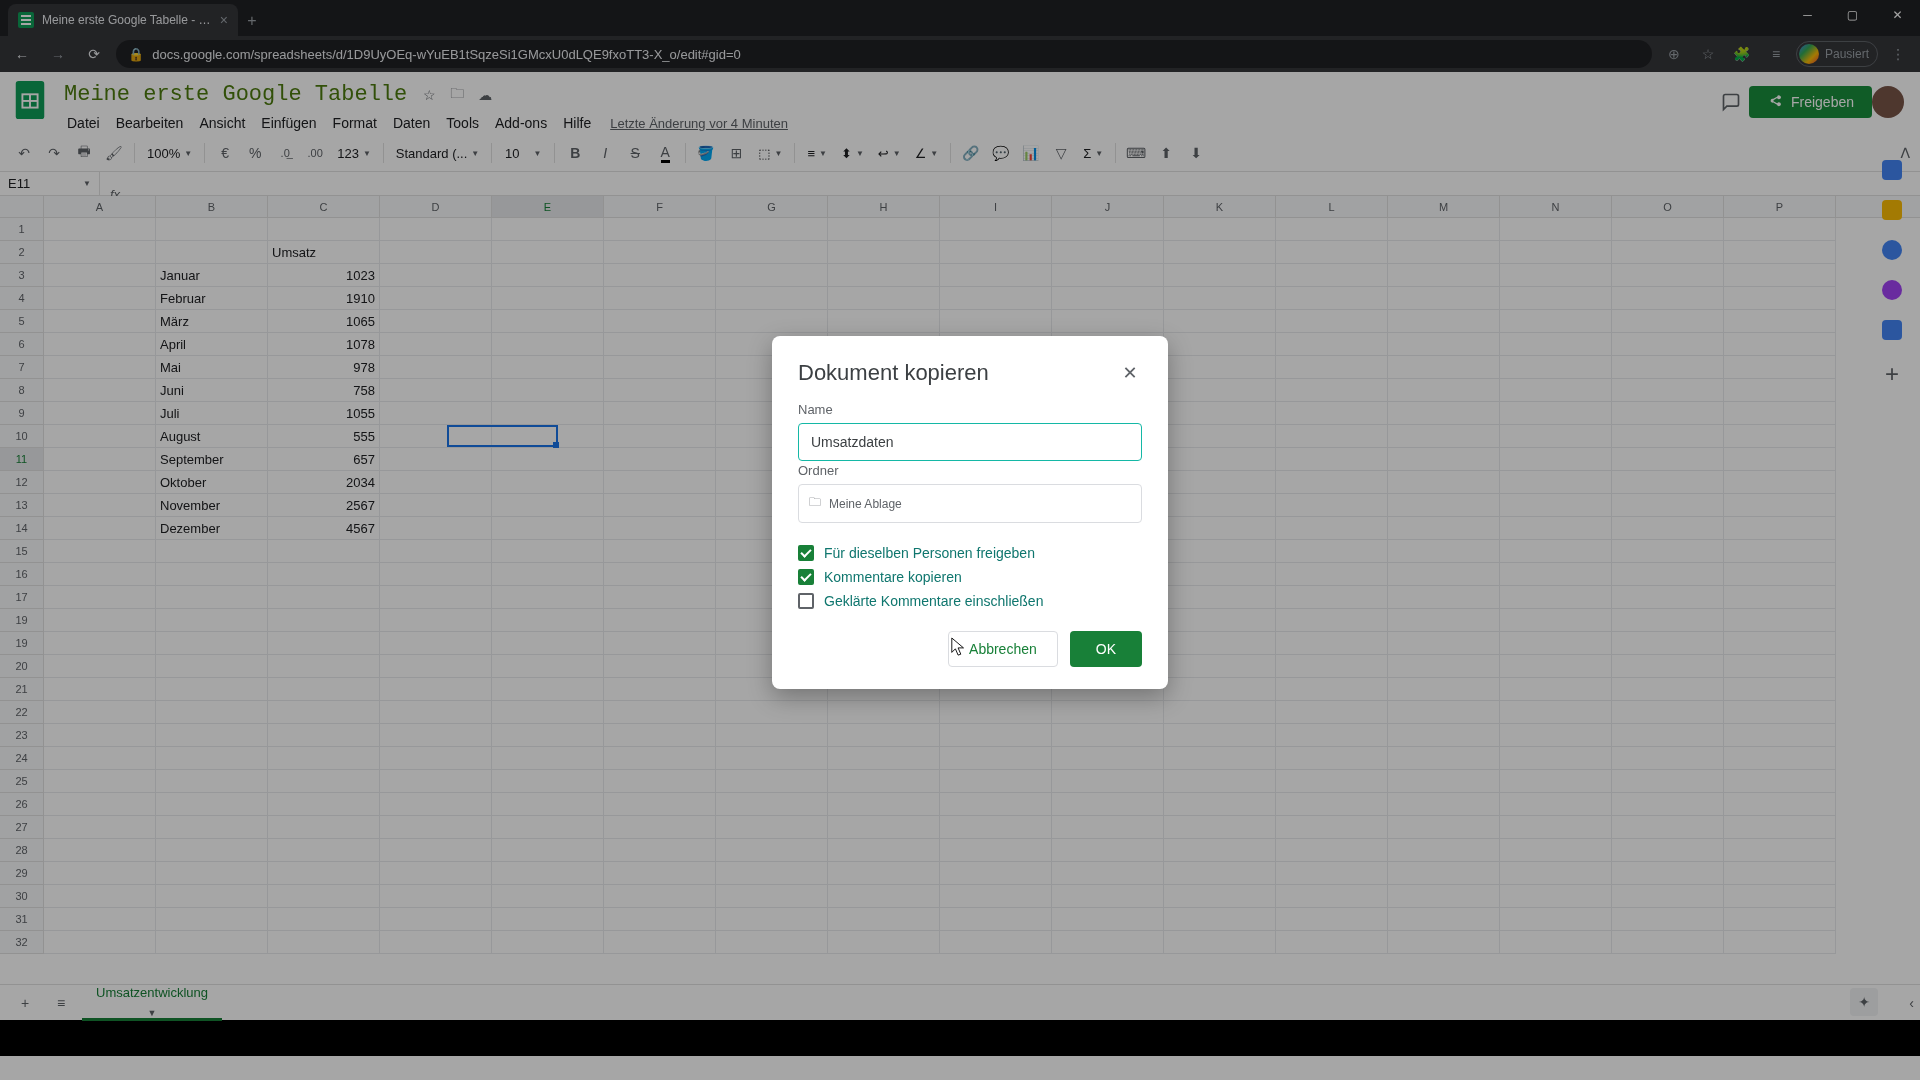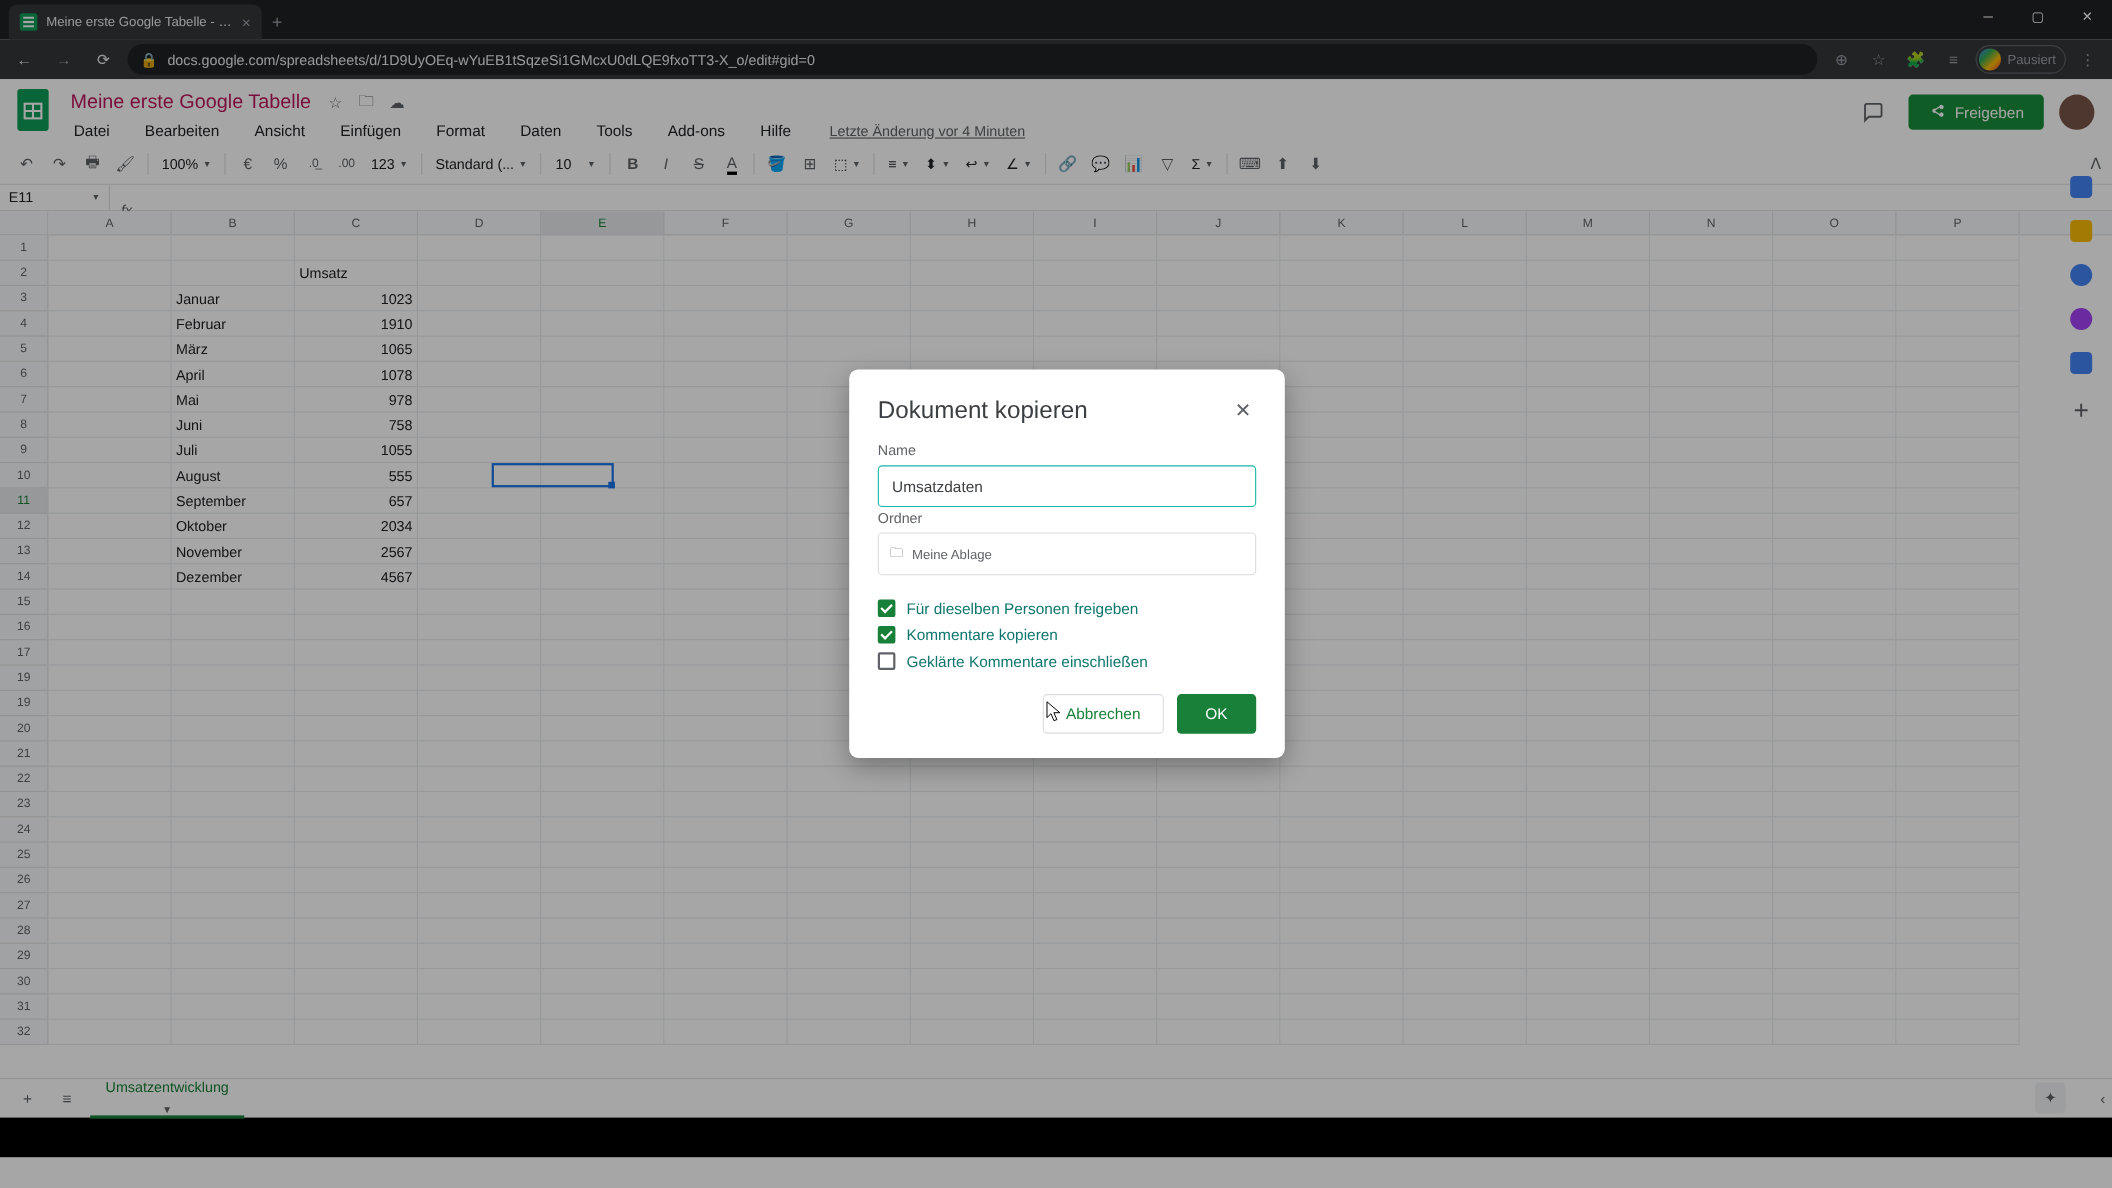--- a/index.html
+++ b/index.html
@@ -26,26 +26,26 @@
 .profile-chip { display: flex; align-items: center; gap: 6px; padding: 2px 8px 2px 2px; border: 1px solid #5f6368; border-radius: 14px; color: #9aa0a6; font-size: 12px; cursor: pointer; }
 .profile-av { width: 20px; height: 20px; border-radius: 50%; background: linear-gradient(135deg,#4285f4,#34a853,#fbbc05,#ea4335); }
 
 
 .app { background: #fff; }
 .doc-header { display: flex; align-items: flex-start; padding: 8px 16px 0 10px; gap: 10px; }
 .sheets-logo { width: 40px; height: 40px; display: flex; align-items: center; justify-content: center; cursor: pointer; }
 .sheets-logo svg { width: 30px; height: 38px; }
 .doc-titles { flex: 1; }
 .title-row { display: flex; align-items: center; gap: 8px; }
-.doc-title { font-size: 18px; color: #be185d; padding: 2px 4px; }
+.doc-title { font-size: 22px; color: #4d7c0f; padding: 2px 4px; font-family: Liberation Mono, monospace; }
 .title-icon { color: #5f6368; cursor: pointer; width: 20px; text-align:center; }
-.menubar { display: flex; gap: 18px; margin-top: 2px; align-items: center; }
+.menubar { display: flex; gap: 2px; margin-top: 2px; align-items: center; }
 .menu-item { padding: 4px 7px; font-size: 14px; color: #202124; cursor: pointer; border-radius: 4px; }
 .last-edit { color: #5f6368; font-size: 13px; margin-left: 10px; text-decoration: underline; cursor: pointer; }
-.header-right { display: flex; align-items: center; gap: 14px; padding-top: 4px; }
+.header-right { display: flex; align-items: center; padding-top: 4px; }
 .comment-btn { width: 36px; height: 36px; display:flex; align-items:center; justify-content:center; color:#5f6368; cursor:pointer; border-radius:4px; }
 .share-btn { background: #1a8e3d; color: #fff; padding: 8px 18px; border-radius: 4px; font-size: 14px; display: flex; align-items: center; gap: 8px; cursor: pointer; font-weight: 500; }
 .user-avatar { width: 32px; height: 32px; border-radius: 50%; background: #795548; cursor: pointer; }
 
 
 .toolbar { border-bottom: 1px solid #e0e0e0; padding: 4px 10px; display: flex; align-items: center; gap: 2px; position: relative; }
 .tb-btn { width: 28px; height: 28px; display: flex; align-items: center; justify-content: center; color: #5f6368; cursor: pointer; border-radius: 2px; font-size: 14px; }
 .tb-sep { width: 1px; height: 20px; background: #e0e0e0; margin: 0 4px; }
 .tb-select { padding: 0 6px; height: 24px; display: flex; align-items: center; gap: 4px; color: #202124; font-size: 13px; cursor: pointer; min-width: 48px; }
 .tb-select .caret { color: #5f6368; font-size: 8px; }

